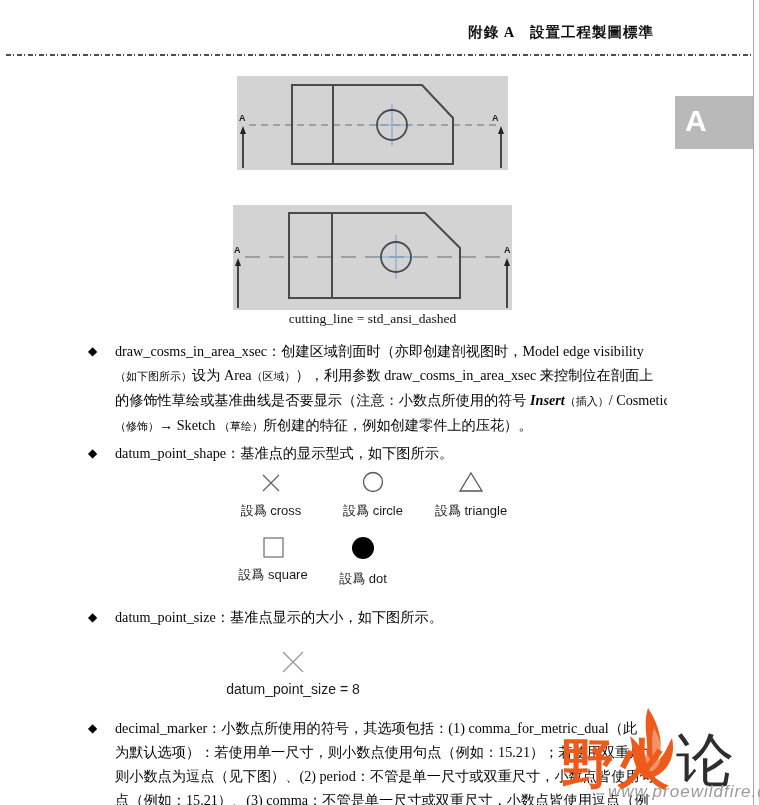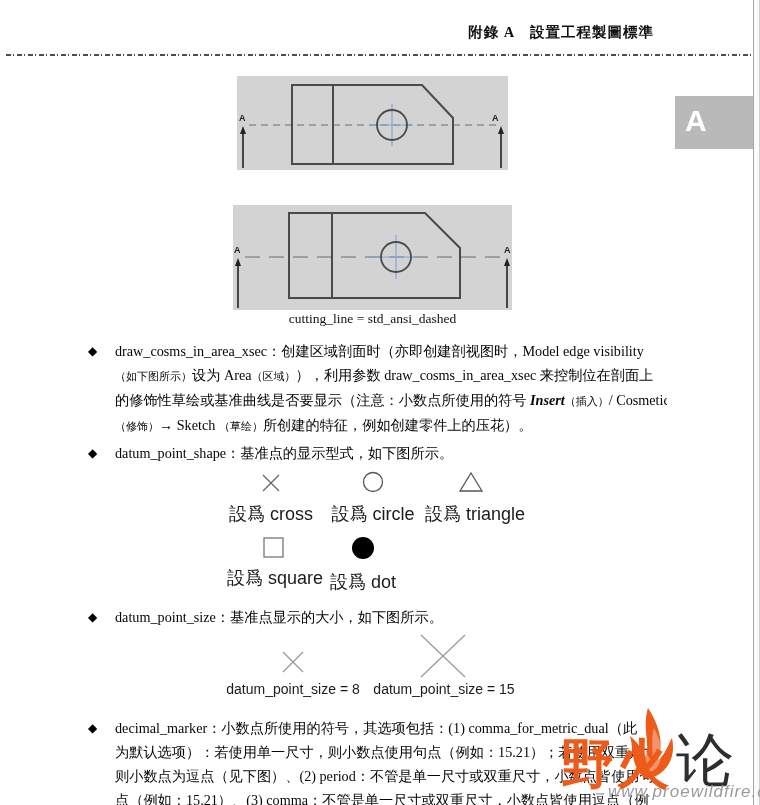--- a/index.html
+++ b/index.html
@@ -43,21 +43,21 @@
   .diamond { position:absolute; left:88px; font-size:12px; color:#000; font-family:"DejaVu Sans", sans-serif; }
   .blines { position:absolute; left:115px; width:552px; font-size:14.2px; line-height:24px; color:#050505; }
   .bline { white-space:nowrap; overflow:hidden; }
   .seg-sm { font-size:11px; }
   .seg-bi { font-weight:bold; font-style:italic; }
 
   
   .shape-item { position:absolute; width:92px; text-align:center; }
   .shape-item svg { display:block; margin:0 auto; }
   .shape-label {
-    font-family:"Liberation Sans", sans-serif; font-size:18px; color:#1a1a1a;
+    font-family:"Liberation Sans", sans-serif; font-size:13px; color:#1a1a1a;
     margin-top:5px; white-space:nowrap;
   }
   .size-item { position:absolute; width:152px; text-align:center; }
   .size-item svg { display:block; margin:0 auto; }
   .size-label {
     font-family:"Liberation Sans", sans-serif; font-size:14px; color:#1a1a1a;
     margin-top:2px; white-space:nowrap;
   }
 
   
@@ -173,27 +173,20 @@
     <div class="bline"><span>datum_point_size：基准点显示的大小，如下图所示。</span></div>
   </div>
 
   <div class="size-item" style="left:217px; top:645px;">
     <svg width="150" height="34">
       <line x1="65" y1="7" x2="85" y2="27" stroke="#999" stroke-width="1.2"></line>
       <line x1="85" y1="7" x2="65" y2="27" stroke="#999" stroke-width="1.2"></line>
     </svg>
     <div class="size-label">datum_point_size = 8</div>
   </div>
-  <div class="size-item" style="left:368px; top:633px;">
-    <svg width="150" height="46">
-      <line x1="52" y1="2" x2="96" y2="44" stroke="#999" stroke-width="1.2"></line>
-      <line x1="96" y1="2" x2="52" y2="44" stroke="#999" stroke-width="1.2"></line>
-    </svg>
-    <div class="size-label">datum_point_size = 15</div>
-  </div>
 
   <div class="diamond" style="top:721px;">◆</div>
   <div class="blines" style="top:716px;">
     <div class="bline"><span>decimal_marker：小数点所使用的符号，其选项包括：(1) comma_for_metric_dual（此</span></div>
     <div class="bline"><span>为默认选项）：若使用单一尺寸，则小数点使用句点（例如：15.21）；若使用双重尺寸，</span></div>
     <div class="bline"><span>则小数点为逗点（见下图）、(2) period：不管是单一尺寸或双重尺寸，小数点皆使用句</span></div>
     <div class="bline"><span>点（例如：15.21）、(3) comma：不管是单一尺寸或双重尺寸，小数点皆使用逗点（例</span></div>
   </div>
 
   <div class="wm-flame">

